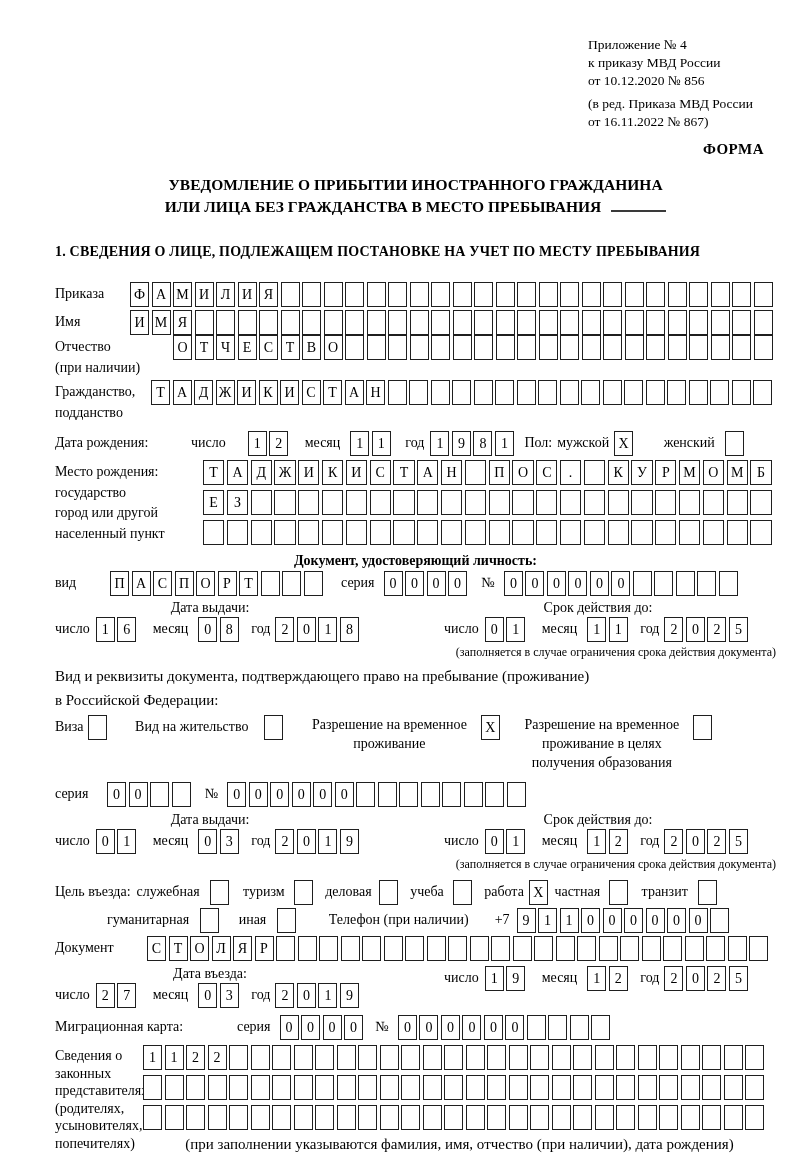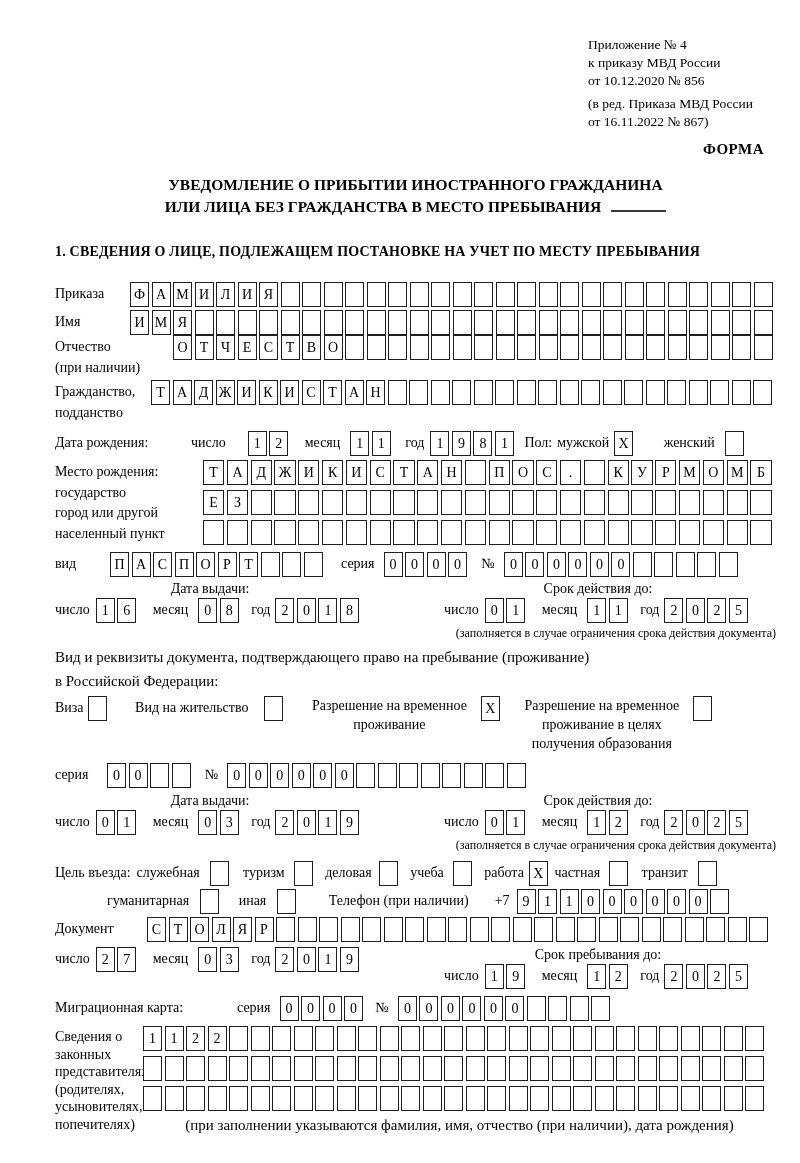--- a/index.html
+++ b/index.html
@@ -323,20 +323,21 @@
           <span class="cell"></span>
           <span class="cell"></span>
           <span class="cell"></span>
           <span class="cell"></span>
           <span class="cell"></span>
           <span class="cell"></span>
         </div>
     </div>
   </div>
 
+  <div class="doc-heading">Документ, удостоверяющий личность:</div>
 
   <div class="frow" style="margin-top:2px">
     <span class="flabel" style="width:55px">вид</span>
     <span class="cells">
         <span class="cell">П</span>
         <span class="cell">А</span>
         <span class="cell">С</span>
         <span class="cell">П</span>
         <span class="cell">О</span>
         <span class="cell">Р</span>
@@ -607,20 +608,21 @@
         <span class="cell"></span>
         <span class="cell"></span>
         <span class="cell"></span>
         <span class="cell"></span>
         <span class="cell"></span>
       </span>
   </div>
 
   <div class="dates-row" style="margin-top:4px">
     <div class="dates-left">
+      <div class="dates-head">Дата въезда:</div>
       <div class="dgroup">
         <span class="dlab" style="margin-right:6px">число</span>
         <span class="cells">
             <span class="cell">2</span>
             <span class="cell">7</span>
           </span>
         <span class="dlab" style="margin-left:14px;margin-right:10px">месяц</span>
         <span class="cells">
             <span class="cell">0</span>
             <span class="cell">3</span>
@@ -628,21 +630,20 @@
         <span class="dlab" style="margin-left:10px;margin-right:5px">год</span>
         <span class="cells">
             <span class="cell">2</span>
             <span class="cell">0</span>
             <span class="cell">1</span>
             <span class="cell">9</span>
           </span>
       </div>
     </div>
     <div class="dates-right">
-      <div class="dates-head">Срок пребывания до:</div>
       <div class="dgroup">
         <span class="dlab" style="margin-left:24px;margin-right:6px">число</span>
         <span class="cells">
             <span class="cell">1</span>
             <span class="cell">9</span>
           </span>
         <span class="dlab" style="margin-left:14px;margin-right:10px">месяц</span>
         <span class="cells">
             <span class="cell">1</span>
             <span class="cell">2</span>

